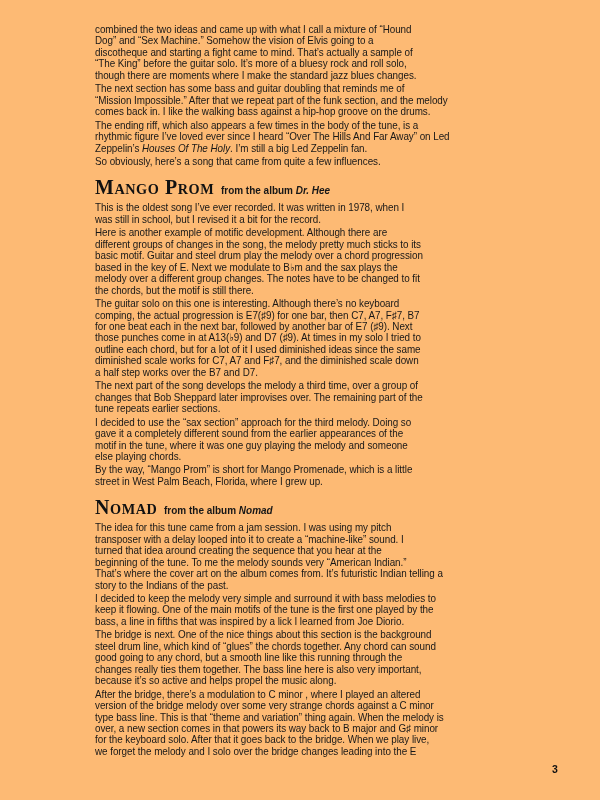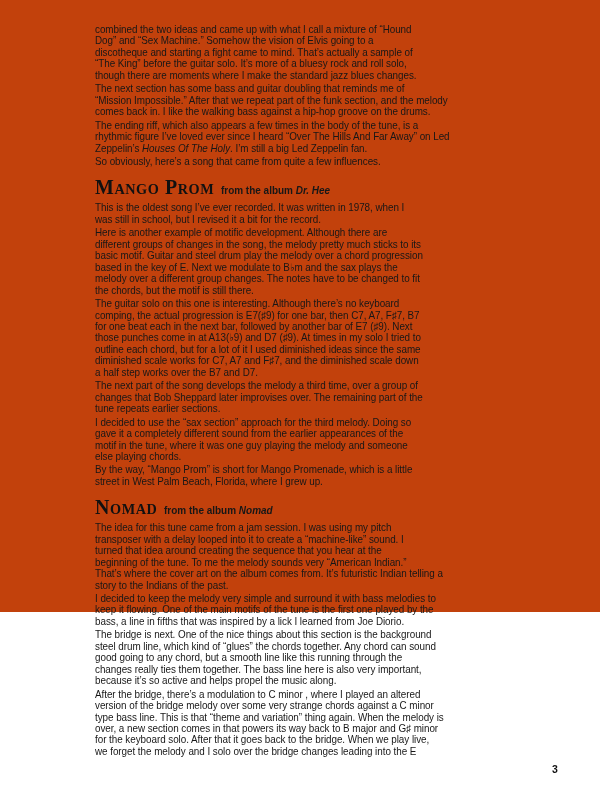--- a/index.html
+++ b/index.html
@@ -2,21 +2,21 @@
 <html><head>
 <meta charset="utf-8">
 <style>
   html,body { margin:0; padding:0; }
   body {
     width:600px; height:800px; background:#ffffff; position:relative;
     font-family:"Liberation Sans","DejaVu Sans",sans-serif;
     overflow:hidden;
   }
   .page {
-    position:absolute; left:0; top:0; width:600px; height:612px; background:#c2410c;
+    position:absolute; left:0; top:0; width:600px; height:800px; background:#fdba74;
   }
   .content {
     position:absolute; left:95px; top:24px; width:436px;
     transform:scaleX(0.95); transform-origin:0 0;
     color:#171717;
   }
   .para { margin:0 0 2px 0; }
   .line {
     font-size:10.4px; line-height:11.45px; white-space:nowrap;
     letter-spacing:-0.05px;

